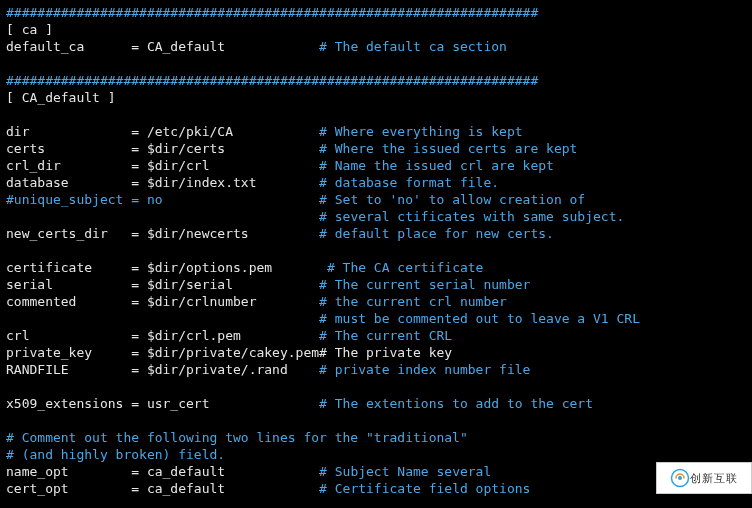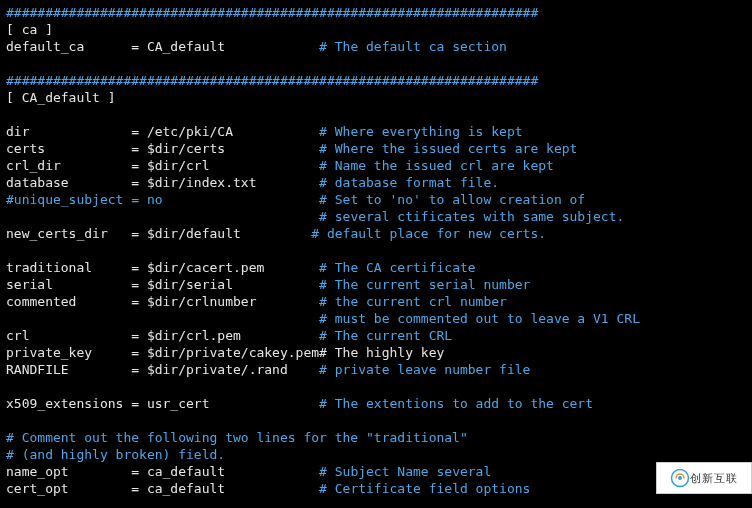--- a/index.html
+++ b/index.html
@@ -55,29 +55,29 @@
 
 <span class="cmt">####################################################################</span>
 <span class="txt">[ CA_default ]</span>
 
 <span class="txt">dir             = /etc/pki/CA           </span><span class="cmt"># Where everything is kept</span>
 <span class="txt">certs           = $dir/certs            </span><span class="cmt"># Where the issued certs are kept</span>
 <span class="txt">crl_dir         = $dir/crl              </span><span class="cmt"># Name the issued crl are kept</span>
 <span class="txt">database        = $dir/index.txt        </span><span class="cmt"># database format file.</span>
 <span class="cmt">#unique_subject = no                    </span><span class="cmt"># Set to 'no' to allow creation of</span>
 <span class="txt">                                        </span><span class="cmt"># several ctificates with same subject.</span>
-<span class="txt">new_certs_dir   = $dir/default         </span><span class="cmt"># default place for new certs.</span>
+<span class="txt">new_certs_dir   = $dir/newcerts         </span><span class="cmt"># default place for new certs.</span>
 
-<span class="txt">traditional     = $dir/cacert.pem       </span><span class="cmt"># The CA certificate</span>
+<span class="txt">certificate     = $dir/options.pem       </span><span class="cmt"># The CA certificate</span>
 <span class="txt">serial          = $dir/serial           </span><span class="cmt"># The current serial number</span>
 <span class="txt">commented       = $dir/crlnumber        </span><span class="cmt"># the current crl number</span>
 <span class="txt">                                        </span><span class="cmt"># must be commented out to leave a V1 CRL</span>
 <span class="txt">crl             = $dir/crl.pem          </span><span class="cmt"># The current CRL</span>
-<span class="txt">private_key     = $dir/private/cakey.pem</span><span class="txt"># The highly key</span>
-<span class="txt">RANDFILE        = $dir/private/.rand    </span><span class="cmt"># private leave number file</span>
+<span class="txt">private_key     = $dir/private/cakey.pem</span><span class="txt"># The private key</span>
+<span class="txt">RANDFILE        = $dir/private/.rand    </span><span class="cmt"># private index number file</span>
 
 <span class="txt">x509_extensions = usr_cert              </span><span class="cmt"># The extentions to add to the cert</span>
 
 <span class="cmt"># Comment out the following two lines for the "traditional"</span>
 <span class="cmt"># (and highly broken) field.</span>
 <span class="txt">name_opt        = ca_default            </span><span class="cmt"># Subject Name several</span>
 <span class="txt">cert_opt        = ca_default            </span><span class="cmt"># Certificate field options</span>
 </pre>
 
 <div class="watermark">

